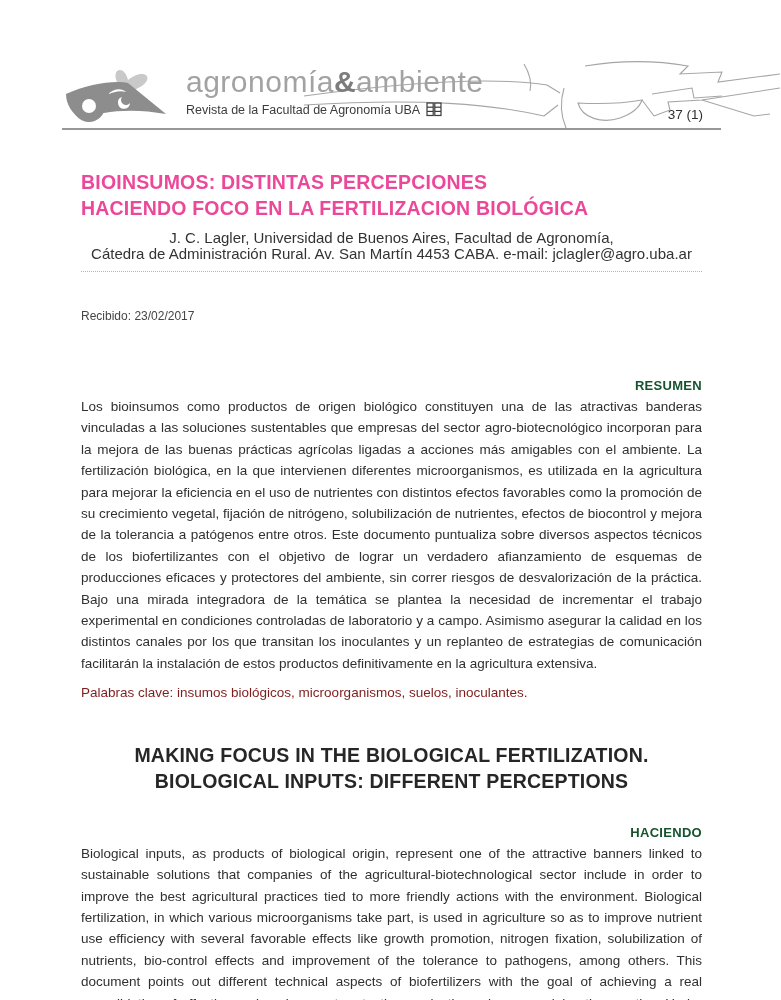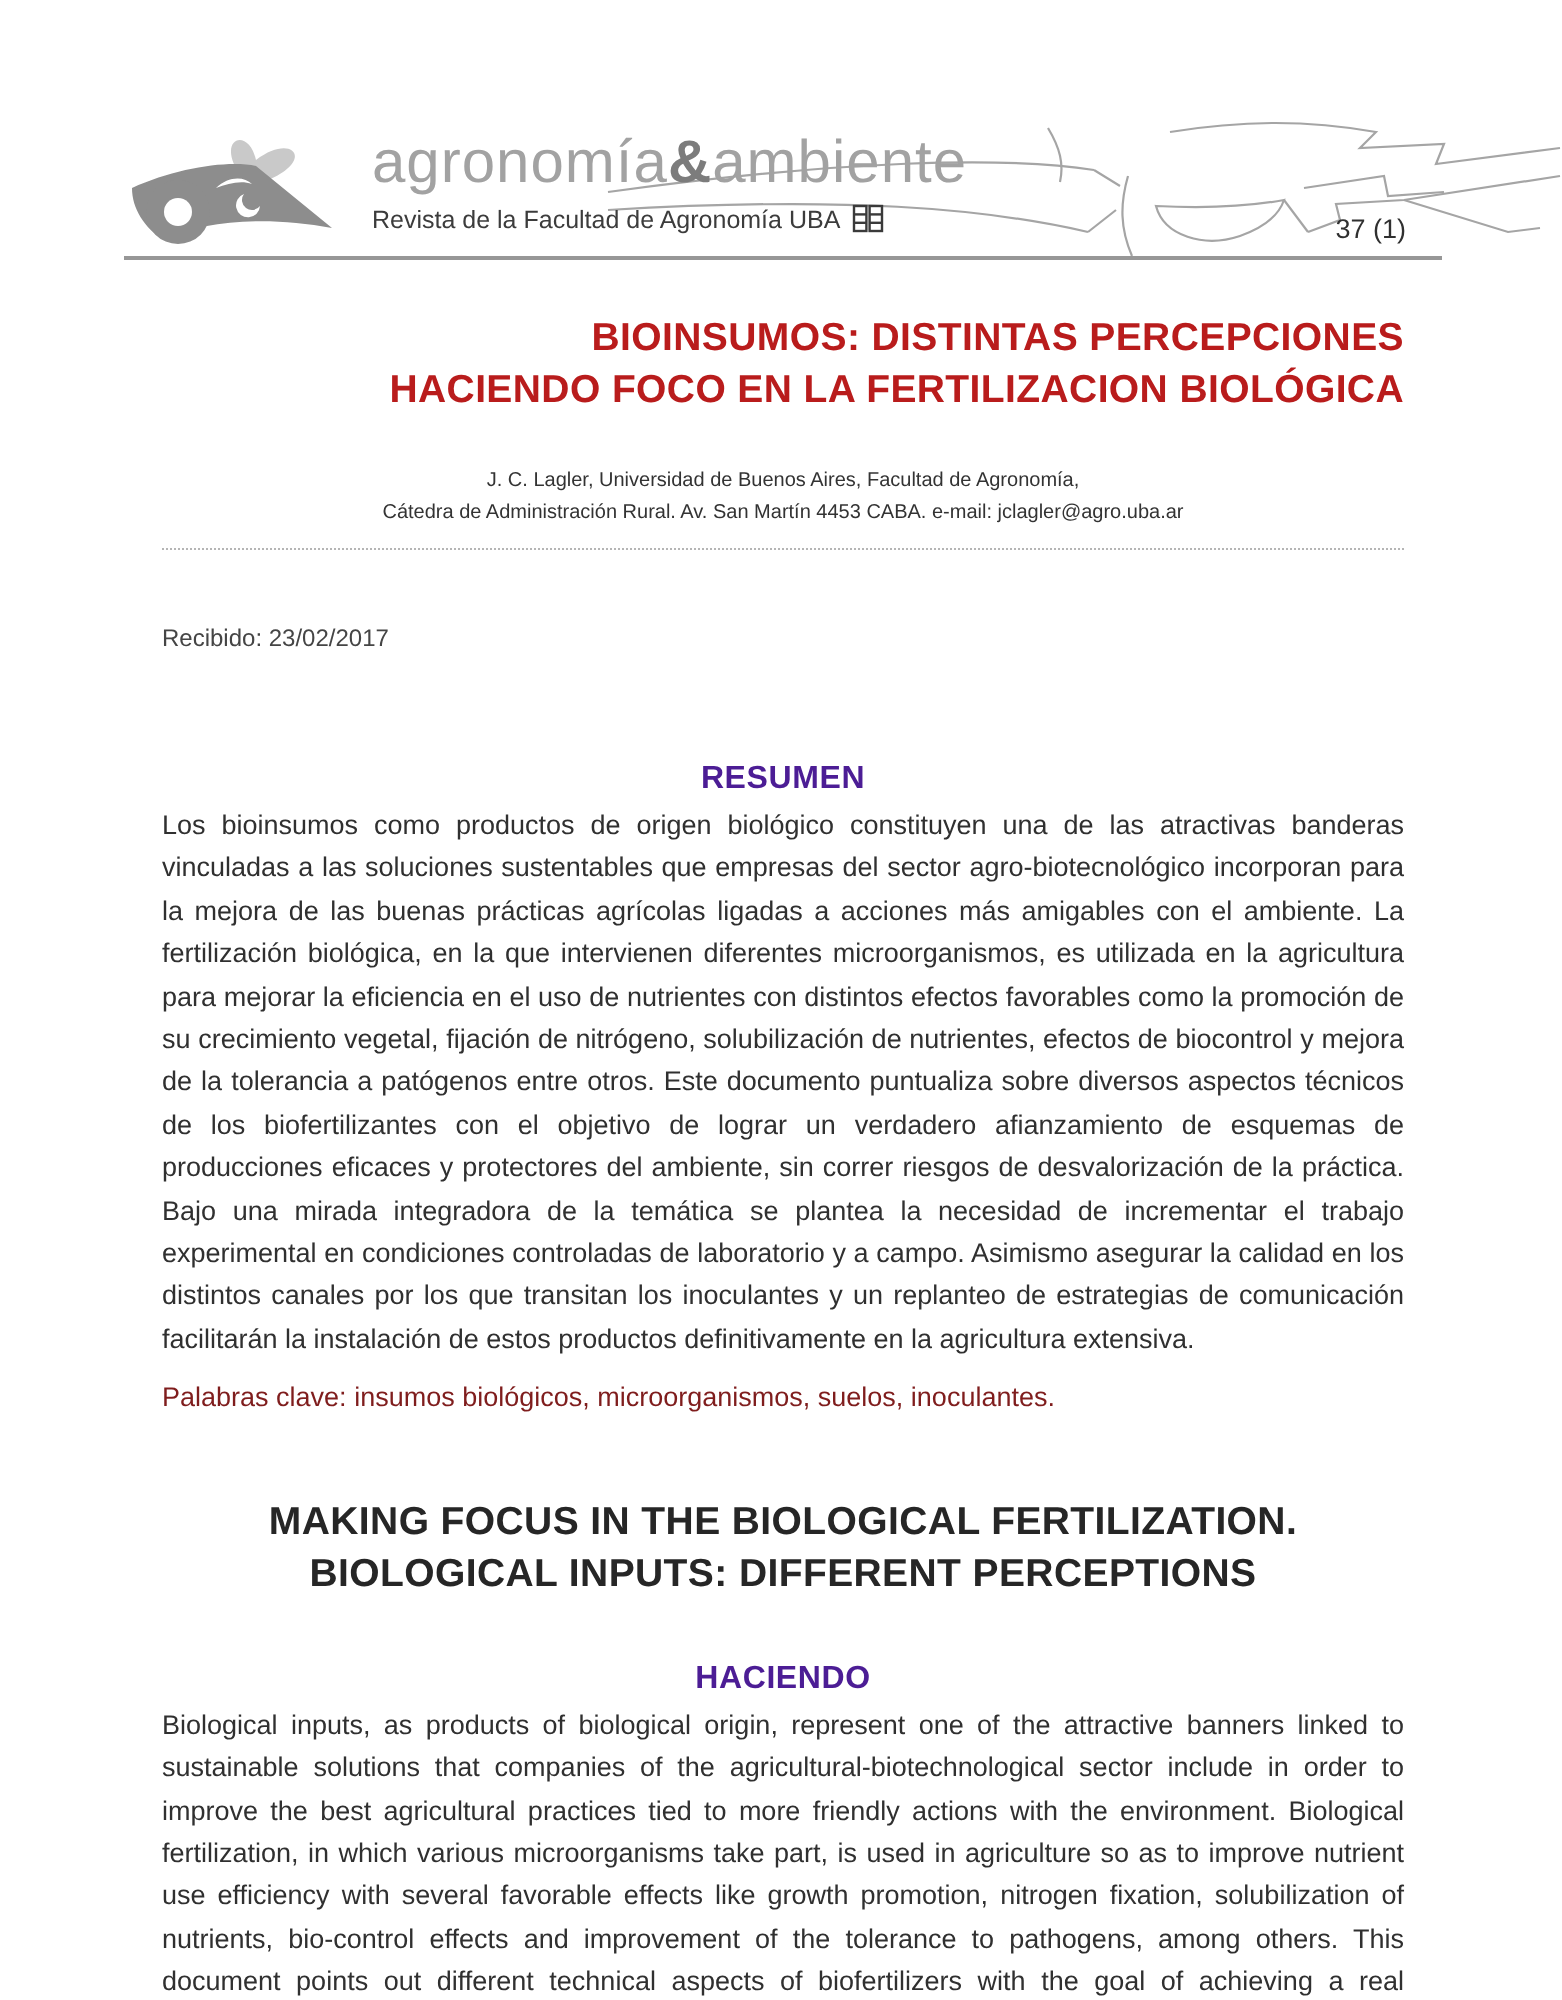--- a/index.html
+++ b/index.html
@@ -74,50 +74,50 @@
     left: 0;
     right: 0;
     bottom: 0;
     border-top: 2px solid #979797;
   }
   
   .content {
     margin: 0 79px 0 81px; 
   }
   .title-es {
-    margin-top: 26px;
-    text-align: right;
+    margin-top: 39px;
+    text-align: left;
     font-weight: 700;
     font-size: 19.5px;
     line-height: 26px;
-    color: #b91c1c;
+    color: #ec4899;
     letter-spacing: 0.2px;
   }
   .authors {
-    margin-top: 25px;
+    margin-top: 9px;
     text-align: center;
-    font-size: 10px;
+    font-size: 15px;
     line-height: 15.5px;
     color: #333333;
   }
   .dotted-divider {
     margin-top: 10px;
     border-top: 1px dotted #b5b5b5;
   }
   .dates {
     margin-top: 33px;
     font-size: 12px;
     line-height: 23px;
     color: #454545;
   }
   .section-heading {
-    text-align: center;
-    font-weight: 700;
-    font-size: 16px;
-    color: #4c1d95;
+    text-align: right;
+    font-weight: 700;
+    font-size: 13px;
+    color: #14532d;
     letter-spacing: 0.3px;
   }
   .resumen-heading { margin-top: 50px; }
   .body-text {
     margin-top: 3px;
     font-size: 13.5px;
     line-height: 21.4px;
     text-align: justify;
     color: #303030;
   }

